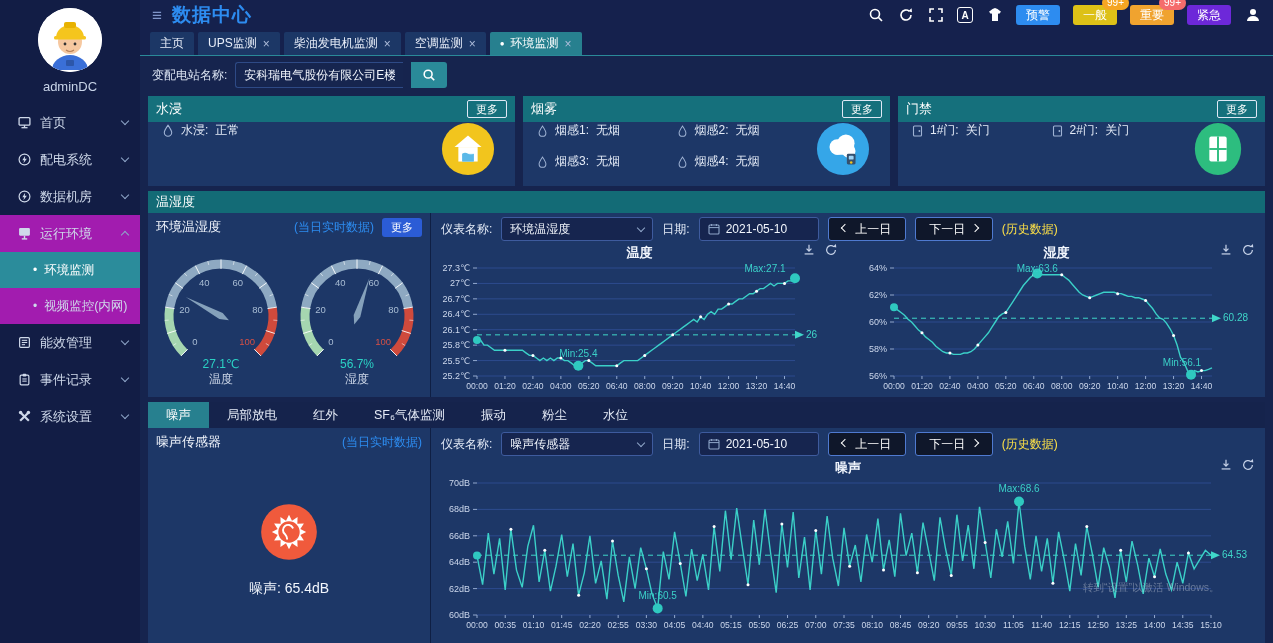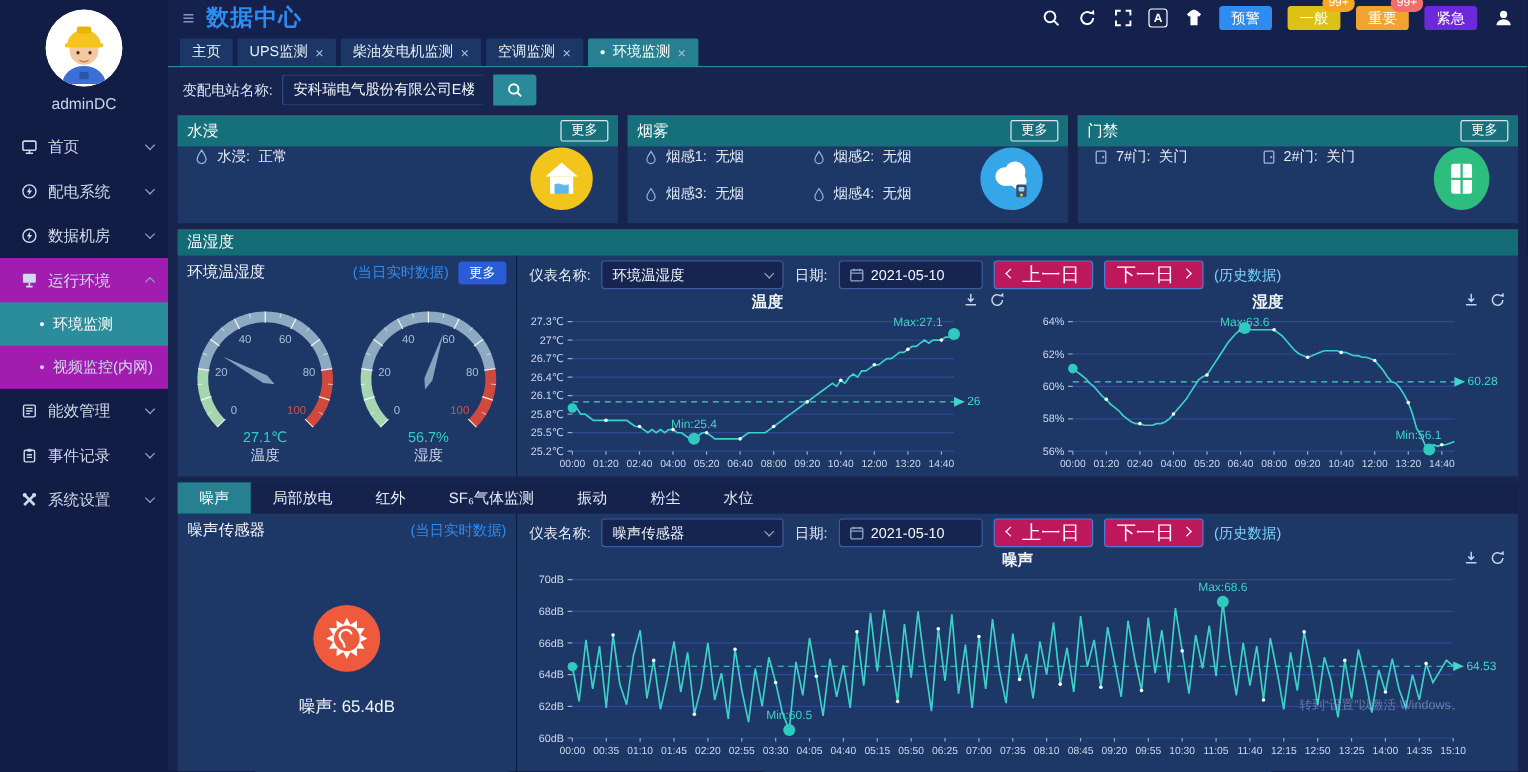--- a/index.html
+++ b/index.html
@@ -60,22 +60,22 @@
   .lp-head{height:28px;display:flex;align-items:center;padding:0 8px;gap:8px;}
   .lp-title{color:#f2f6fd;font-size:13px;}
   .blue-note{color:#2d8cf0;font-size:12px;margin-left:auto;}
   .more-b{background:#2b5cd6;border:none;color:#fff;font-size:11px;padding:2px 9px;border-radius:3px;cursor:pointer;}
   .rpanel{flex:1;display:flex;flex-direction:column;min-width:0;}
   .controls{height:30px;display:flex;align-items:center;gap:9px;padding:2px 10px 0 10px;}
   .clabel{color:#e4ebf7;font-size:12px;text-align:center;}
   .selbox{width:152px;height:24px;background:#16254f;border:1px solid #3e5b9e;border-radius:3px;display:flex;align-items:center;padding:0 8px;color:#f2f6fd;font-size:12px;cursor:pointer;}
   .selbox .chev{margin-left:auto;}
   .datebox{width:120px;height:24px;background:#16254f;border:1px solid #3e5b9e;border-radius:3px;display:flex;align-items:center;gap:6px;padding:0 8px;color:#f2f6fd;font-size:12px;cursor:pointer;}
-  .daybtn{height:24px;min-width:78px;background:#be185d;border:1px solid #4f7ad0;border-radius:3px;color:#fff;font-size:16px;display:flex;align-items:center;justify-content:center;gap:7px;cursor:pointer;padding:10px 10px;}
-  .hist{color:#7dd3fc;font-size:12px;cursor:pointer;}
+  .daybtn{height:24px;min-width:78px;background:#0f172a;border:1px solid #4f7ad0;border-radius:3px;color:#fff;font-size:12px;display:flex;align-items:center;justify-content:center;gap:7px;cursor:pointer;padding:10px 10px;}
+  .hist{color:#fde047;font-size:12px;cursor:pointer;}
   .charts2{flex:1;display:flex;min-height:0;}
   .chart{flex:1;display:flex;flex-direction:column;min-width:0;}
   .chart-head{position:relative;height:19px;text-align:center;}
   .chart-title{color:#f2f6fd;font-size:13px;font-weight:bold;}
   .chart-icons{position:absolute;right:10px;top:0;display:flex;gap:8px;}
   .cico{width:14px;height:14px;cursor:pointer;}
   
   .btabs{height:26px;background:#15234c;border-top:1px solid:#2c4a8c;display:flex;align-items:stretch;}
   .btab{padding:0 18px;display:flex;align-items:center;color:#e6ecf7;font-size:12.5px;cursor:pointer;}
   .btab.active{background:#27808f;color:#fff;}
@@ -361,21 +361,21 @@
             <span>门禁</span>
           <button class="more-o">更多</button>
           </div>
         <div class="card-b">
           <div class="sensor-grid">
             <div class="sensor">
                 <svg width="11" height="12" viewBox="0 0 11 12">
                   <rect x="1.5" y="1" width="8" height="10" rx="1" fill="none" stroke="#9fb3d4" stroke-width="1.1"></rect>
                   <circle cx="7.4" cy="6" r="0.9" fill="#9fb3d4"></circle>
                 </svg>
-                <span>7#门:</span>
+                <span>1#门:</span>
                 <span>关门</span>
               </div>
             <div class="sensor">
                 <svg width="11" height="12" viewBox="0 0 11 12">
                   <rect x="1.5" y="1" width="8" height="10" rx="1" fill="none" stroke="#9fb3d4" stroke-width="1.1"></rect>
                   <circle cx="7.4" cy="6" r="0.9" fill="#9fb3d4"></circle>
                 </svg>
                 <span>2#门:</span>
                 <span>关门</span>
               </div>

